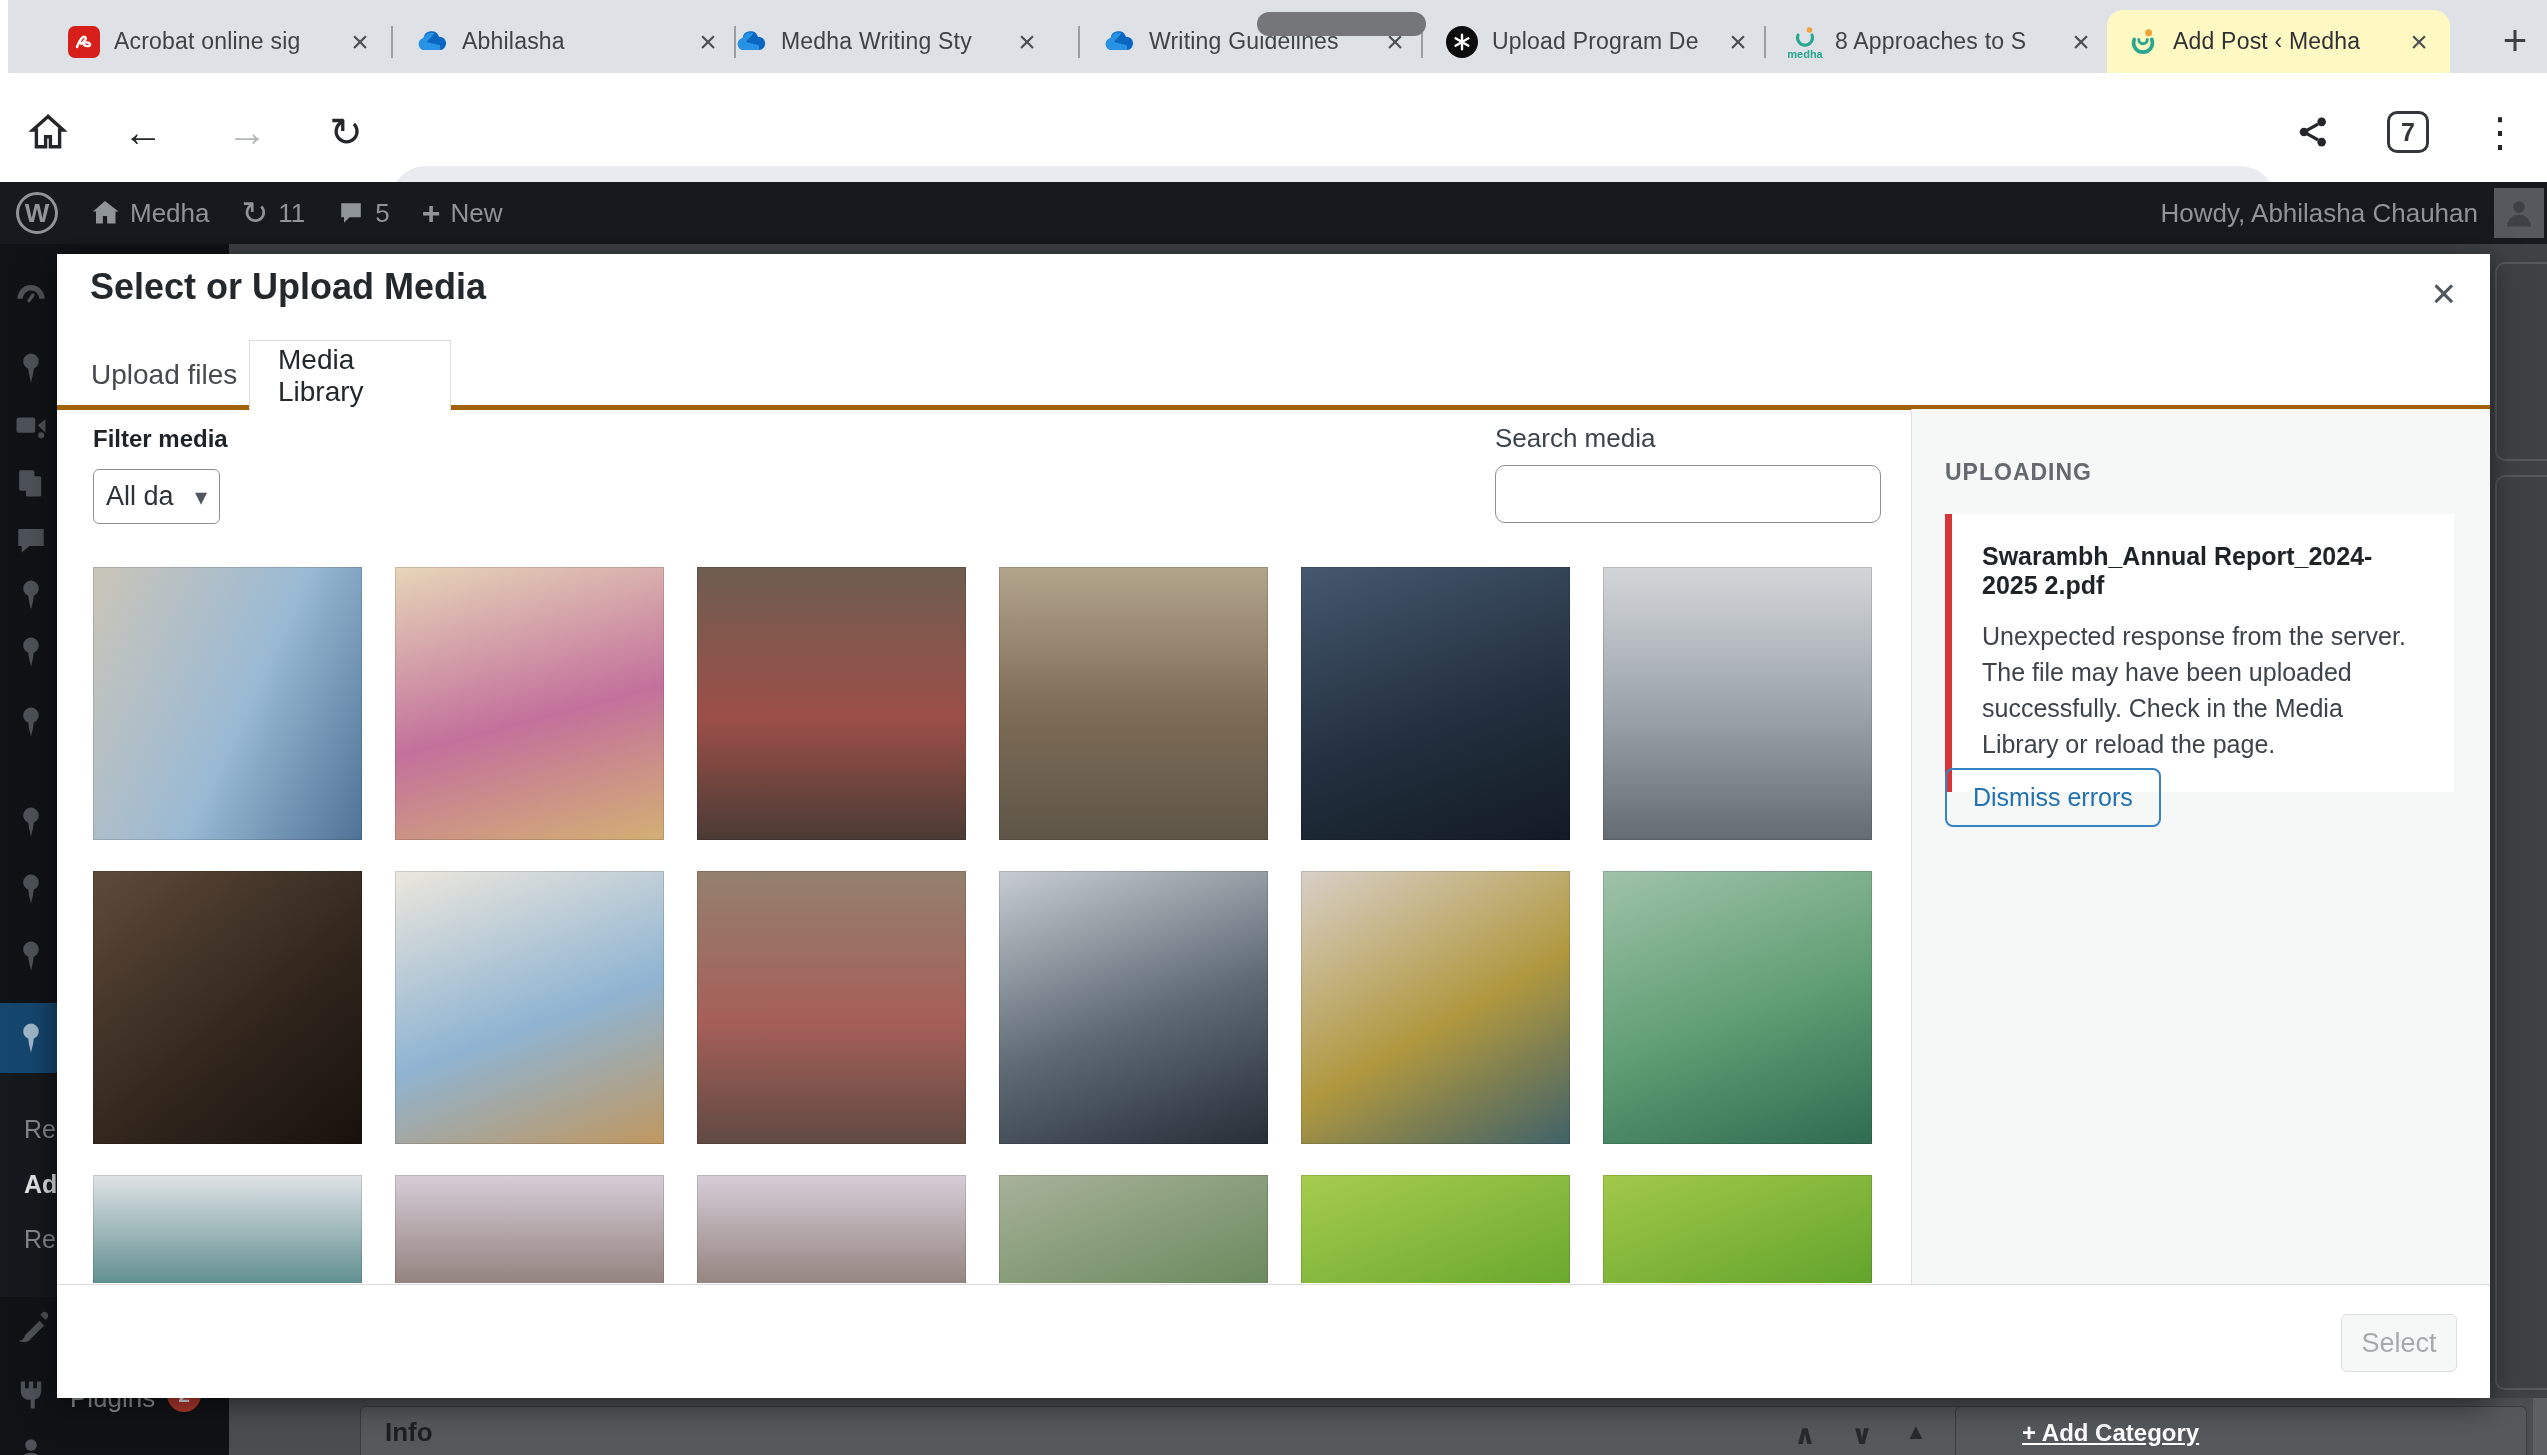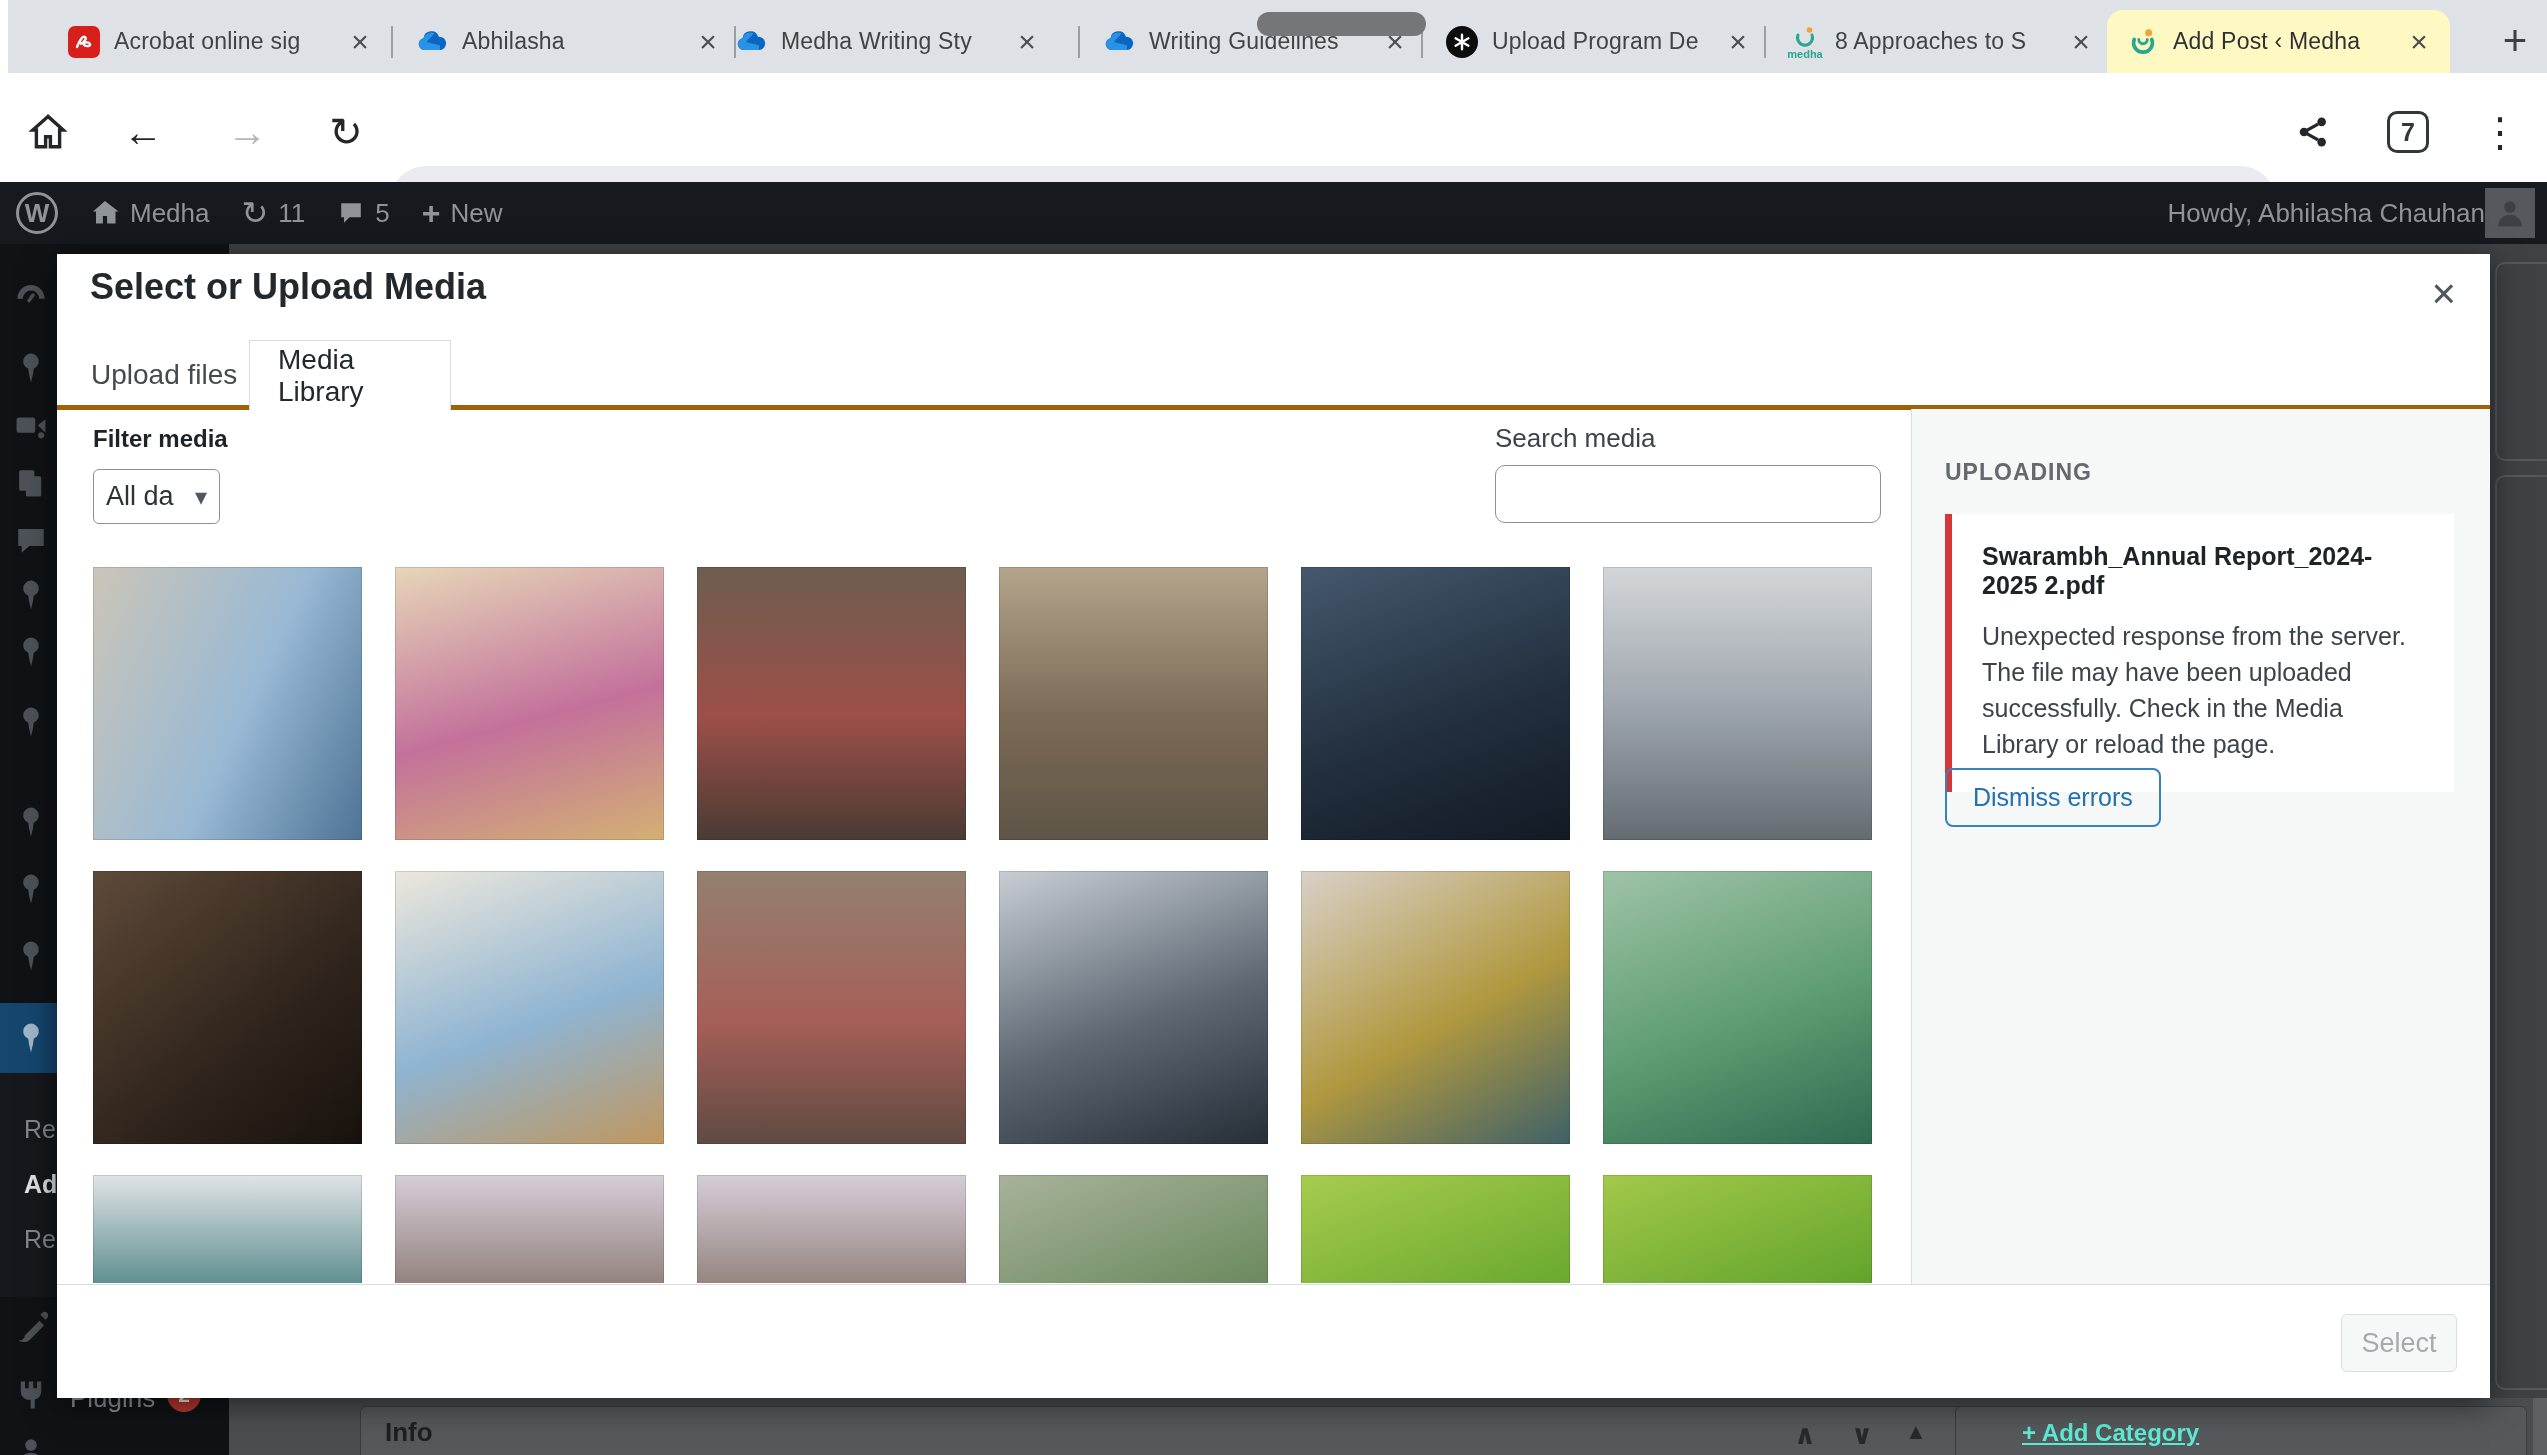--- a/index.html
+++ b/index.html
@@ -33,32 +33,32 @@
   .omni-url{flex:1;border:none;outline:none;background:transparent;font-size:30px;color:#27292c;
       font-family:"Liberation Sans","DejaVu Sans",sans-serif;}
   .omni-star{font-size:38px;color:#44474b;padding:0 10px;}
 
   
   .adminbar{position:absolute;left:0;top:182px;width:2547px;height:62px;background:#16191d;
      display:flex;align-items:center;color:#8f9499;font-size:26px;}
   .ab-item{display:flex;align-items:center;gap:10px;padding:0 16px;height:100%;}
   .wp-logo{width:42px;height:42px;border:3px solid #8f9499;border-radius:50%;display:flex;align-items:center;
      justify-content:center;font-size:26px;font-weight:bold;color:#8f9499;}
-  .ab-right{margin-left:auto;display:flex;align-items:center;padding-right:12px;}
+  .ab-right{margin-left:auto;display:flex;align-items:center;gap:16px;padding-right:3px;}
   .avatar{width:50px;height:50px;background:#55595d;display:flex;align-items:center;justify-content:center;}
   .avatar svg{opacity:.6}
 
   
   .pagebg{position:absolute;left:0;top:244px;width:2547px;height:1212px;background:#3f4245;}
   .mb-edge{position:absolute;border:2px solid #55585c;border-radius:10px;background:transparent;}
   .bottomstrip{position:absolute;left:229px;top:1398px;width:2318px;height:58px;background:#4b4e51;z-index:3;}
   .bpanel{position:absolute;top:8px;height:58px;background:#56595c;border:1px solid #3a3d40;border-radius:6px 6px 0 0;}
   .info-title{position:absolute;left:24px;top:10px;font-size:26px;font-weight:bold;color:#1d2023;}
   .box-ctrl{position:absolute;top:12px;font-size:27px;color:#27292c;font-weight:bold;}
-  .addcat{position:absolute;left:66px;top:12px;font-size:24px;font-weight:bold;color:#5eead4;text-decoration:underline;}
+  .addcat{position:absolute;left:66px;top:12px;font-size:24px;font-weight:bold;color:#ffffff;text-decoration:underline;}
   .scrollsliver{position:absolute;left:2304px;top:0;width:14px;height:58px;background:#5d6063;}
 
   
   .sidebar{position:absolute;left:0;top:244px;width:229px;height:1212px;background:#101316;z-index:2;}
   .sb-ico{position:absolute;left:14px;width:34px;height:34px;fill:#4c5257;}
   .sb-active{position:absolute;left:0;top:759px;width:229px;height:70px;background:#15466e;}
   .sb-active .sb-ico{top:18px;fill:#9fb7c9;}
   .sb-sub{position:absolute;left:0;top:829px;width:229px;height:224px;background:#15181c;}
   .sb-subitem{position:absolute;left:24px;font-size:25px;color:#82878c;white-space:nowrap;}
   .sb-subitem.cur{color:#dfe1e3;font-weight:bold;}

